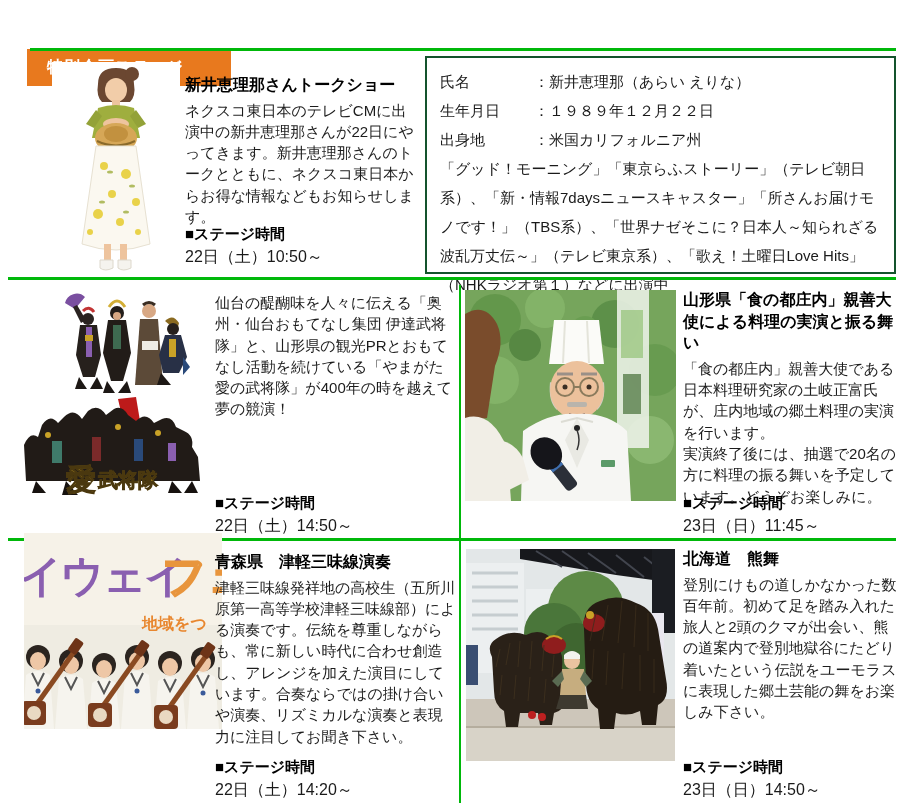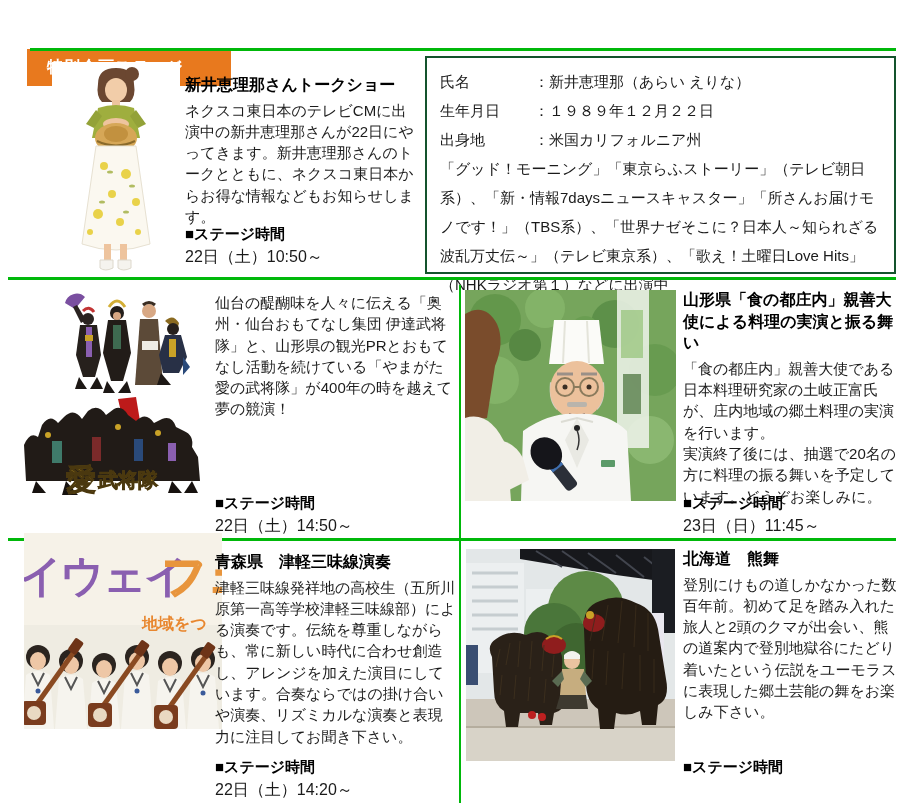--- a/index.html
+++ b/index.html
@@ -356,13 +356,14 @@
       <circle cx="76" cy="168" r="4" fill="#bd2020"></circle>
     <rect x="0" y="96" width="12" height="40" fill="#3a4e72"></rect>
   </svg>
 </div>
 <div class="abs" style="left:683px; top:548px; width:214px;">
   <div class="etitle">北海道　熊舞</div>
   <div class="ebody">登別にけもの道しかなかった数百年前。初めて足を踏み入れた旅人と2頭のクマが出会い、熊の道案内で登別地獄谷にたどり着いたという伝説をユーモラスに表現した郷土芸能の舞をお楽しみ下さい。</div>
 </div>
 <div class="abs timegrp" style="left:683px; top:757px;">
   <div class="tl">■ステージ時間</div>
+  <div class="tv">23日（日）14:50～</div>
 </div>
 
 </body></html>

